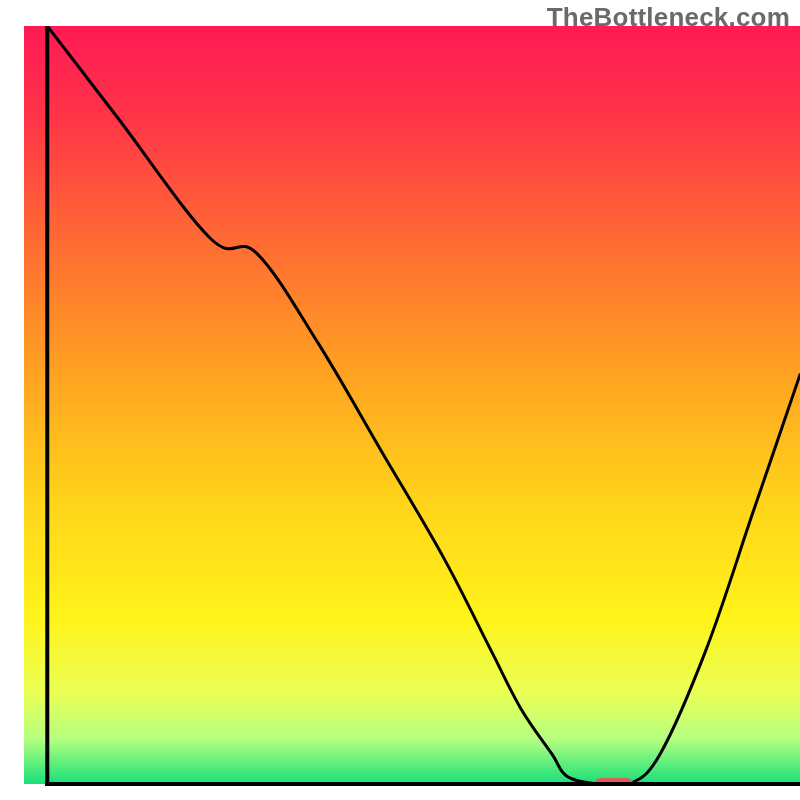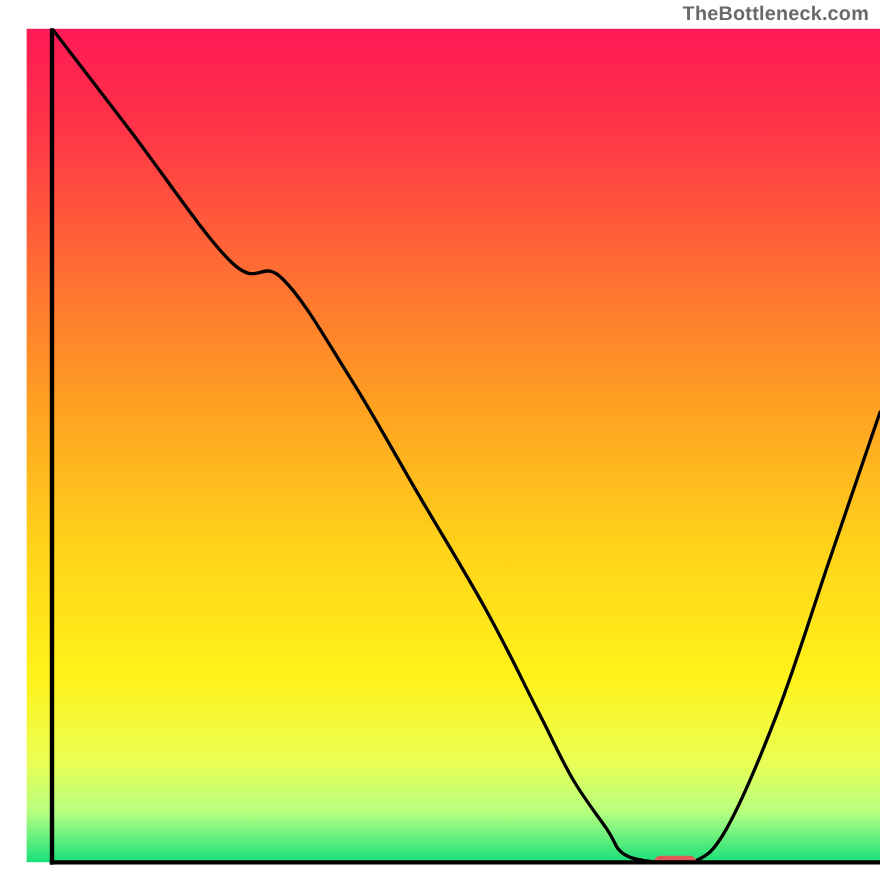--- a/index.html
+++ b/index.html
@@ -13,21 +13,21 @@
   .chart-container {
     position: relative;
     width: 800px;
     height: 800px;
   }
   .watermark {
     position: absolute;
     top: 2px;
     right: 10px;
     font-family: Arial, Helvetica, sans-serif;
-    font-size: 18px;
+    font-size: 26px;
     font-weight: 600;
     color: #6a6a6a;
     letter-spacing: 0.2px;
     z-index: 10;
   }
   svg {
     display: block;
   }
 </style>
 </head>

